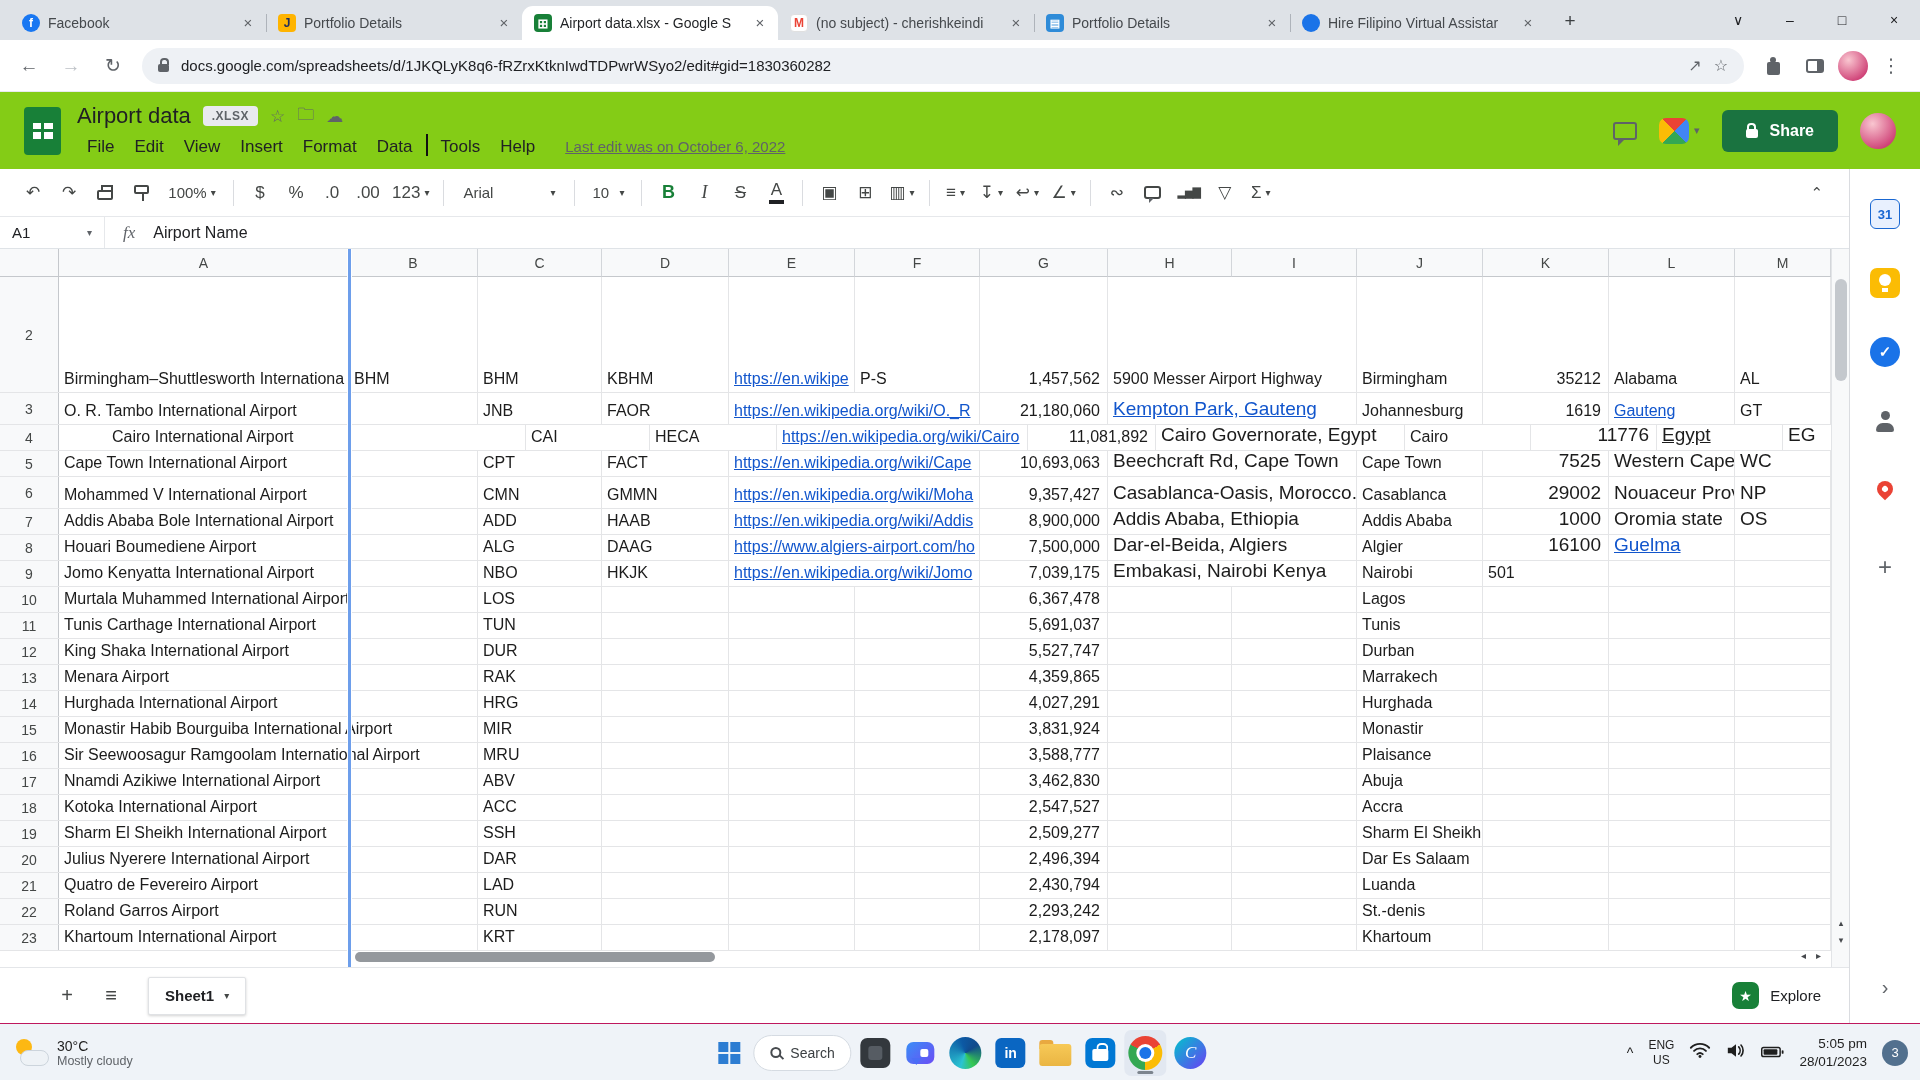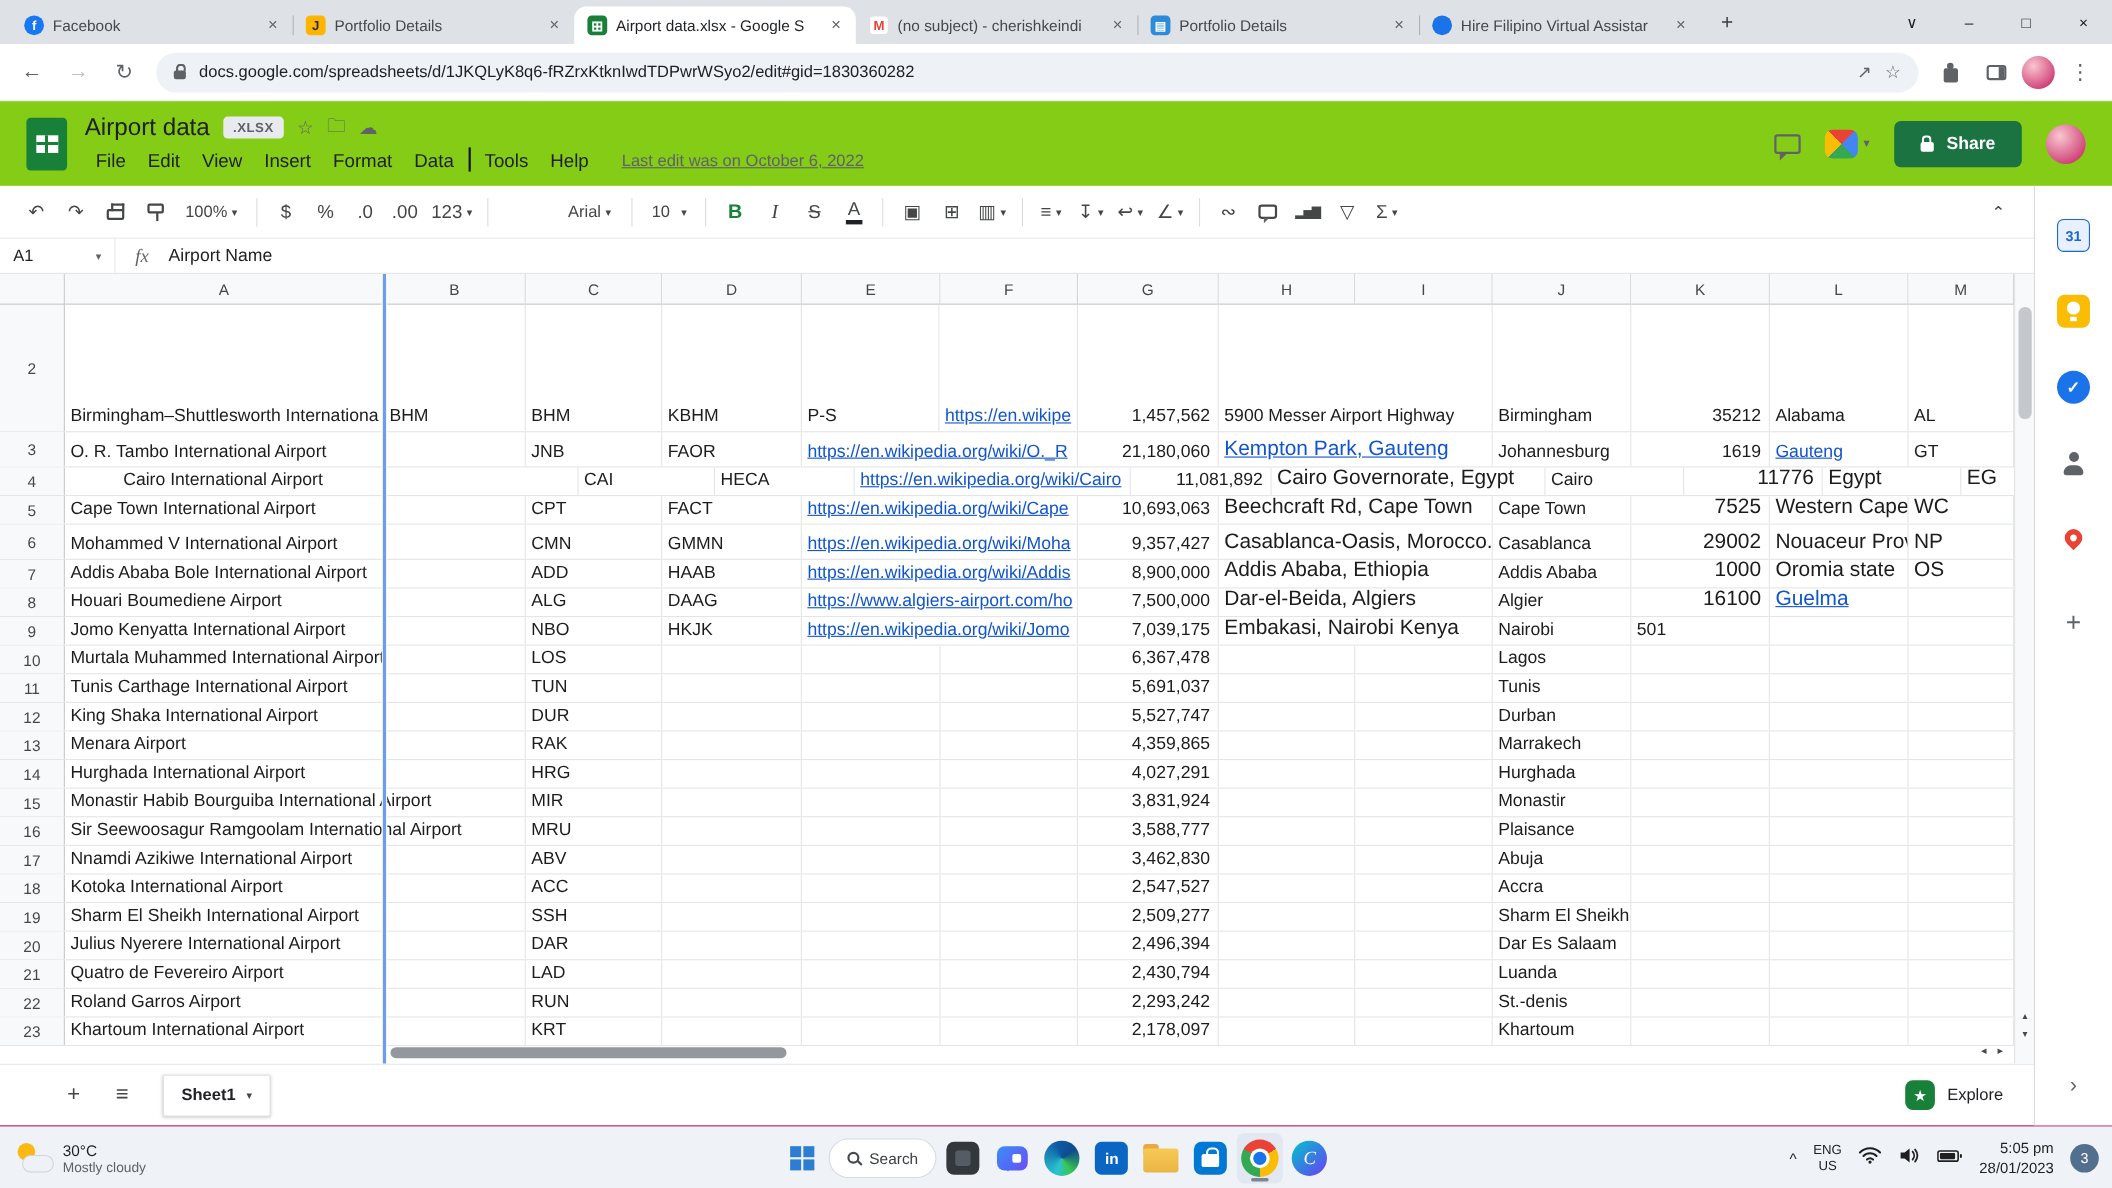--- a/index.html
+++ b/index.html
@@ -65,21 +65,21 @@
   .icon-lock-w{width:12px;height:9px;background:#fff;border-radius:2px;position:relative;margin-top:5px}
   .icon-lock-w::before{content:"";position:absolute;left:1.5px;top:-6px;width:5px;height:5px;border:2px solid #fff;border-bottom:none;border-radius:4px 4px 0 0}
   .gs-avatar{width:36px;height:36px;border-radius:50%;background:radial-gradient(circle at 35% 30%,#f9c6d0,#c2185b)}
 
   
   .gs-toolbar{position:absolute;top:169px;left:0;width:1849px;height:47px;background:#fff;display:flex;align-items:center;padding:0 16px;gap:2px;color:#444746}
   .tb{min-width:34px;height:34px;display:flex;align-items:center;justify-content:center;border-radius:4px;font-size:17px;gap:4px;padding:0 5px;flex:none}
   .tb .caret{font-size:10px;color:#444746}
   .tb-sep{width:1px;height:26px;background:#dadce0;margin:0 7px;flex:none}
   .tb-zoom{min-width:64px;font-size:15px}
-  .tb-font{min-width:112px;justify-content:flex-end;font-size:15px;padding:0 10px}
+  .tb-font{min-width:112px;justify-content:space-between;font-size:15px;padding:0 10px}
   .tb-size{min-width:48px;font-size:15px;justify-content:space-between;padding:0 8px}
   .tb-bold{color:#188038;font-weight:bold;font-size:18px}
   .tb-italic{font-style:italic;font-family:"Liberation Serif",serif;font-size:18px}
   .tb-strike{text-decoration:line-through;font-size:17px}
   .tb-A{display:flex;flex-direction:column;align-items:center;line-height:1;gap:2px}
   .tb-A .abar{width:15px;height:4px;background:#202124}
   .icon-print{width:16px;height:10px;border:2px solid #444746;border-radius:2px;position:relative;margin-top:4px}
   .icon-print::before{content:"";position:absolute;left:2px;top:-7px;width:8px;height:5px;border:2px solid #444746;border-bottom:none}
   .icon-paint{width:15px;height:9px;border:2px solid #444746;border-radius:2px;position:relative;margin-top:-7px}
   .icon-paint::after{content:"";position:absolute;left:6px;bottom:-9px;width:2px;height:8px;background:#444746}
@@ -382,22 +382,22 @@
         <div class="colh" style="width: 126px;">L</div>
         <div class="colh" style="width: 96px;">M</div>
       </div>
     <div class="rows">
         <div class="grow" style="height: 116px;">
           <div class="gutter">2</div>
           <div class="cell" style="width: 290px;">Birmingham–Shuttlesworth Internationa</div>
           <div class="cell" style="width: 129px;">BHM</div>
           <div class="cell" style="width: 124px;">BHM</div>
           <div class="cell" style="width: 127px;">KBHM</div>
+          <div class="cell link" style="width: 126px;">https://en.wikipe</div>
           <div class="cell" style="width: 125px;">P-S</div>
-          <div class="cell link" style="width: 126px;">https://en.wikipe</div>
           <div class="cell right" style="width: 128px;">1,457,562</div>
           <div class="cell" style="width: 249px;">5900 Messer Airport Highway</div>
           <div class="cell" style="width: 126px;">Birmingham</div>
           <div class="cell right" style="width: 126px;">35212</div>
           <div class="cell" style="width: 126px;">Alabama</div>
           <div class="cell" style="width: 96px;">AL</div>
         </div>
         <div class="grow" style="height: 32px;">
           <div class="gutter">3</div>
           <div class="cell" style="width: 419px;">O. R. Tambo International Airport</div>
@@ -414,21 +414,21 @@
         <div class="grow" style="height: 26px;">
           <div class="gutter">4</div>
           <div class="cell" style="width: 419px; margin-left: 48px;">Cairo International Airport</div>
           <div class="cell" style="width: 124px;">CAI</div>
           <div class="cell" style="width: 127px;">HECA</div>
           <div class="cell link" style="width: 251px;">https://en.wikipedia.org/wiki/Cairo</div>
           <div class="cell right" style="width: 128px;">11,081,892</div>
           <div class="cell big" style="width: 249px;">Cairo Governorate, Egypt</div>
           <div class="cell" style="width: 126px;">Cairo</div>
           <div class="cell big right" style="width: 126px;">11776</div>
-          <div class="cell big" style="width: 126px;">Egypt</div>
+          <div class="cell big" style="width: 126px; text-decoration: underline;">Egypt</div>
           <div class="cell big" style="width: 96px;">EG</div>
         </div>
         <div class="grow" style="height: 26px;">
           <div class="gutter">5</div>
           <div class="cell" style="width: 419px;">Cape Town International Airport</div>
           <div class="cell" style="width: 124px;">CPT</div>
           <div class="cell" style="width: 127px;">FACT</div>
           <div class="cell link" style="width: 251px;">https://en.wikipedia.org/wiki/Cape</div>
           <div class="cell right" style="width: 128px;">10,693,063</div>
           <div class="cell big" style="width: 249px;">Beechcraft Rd, Cape Town</div>

